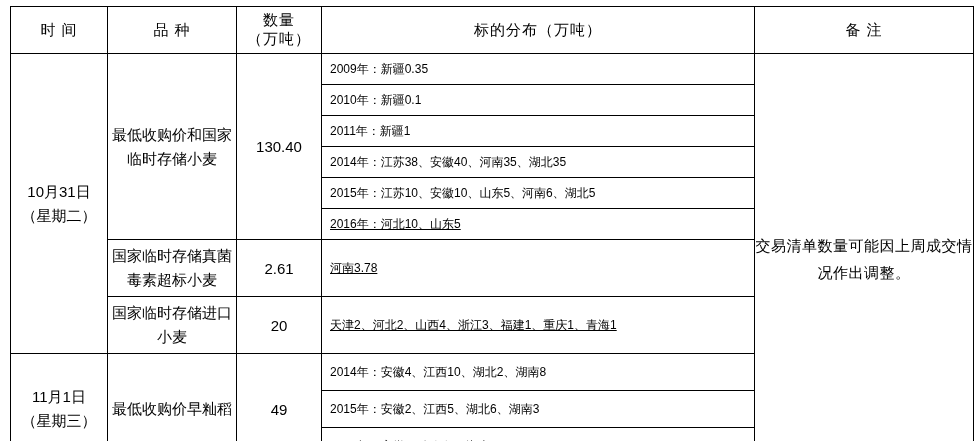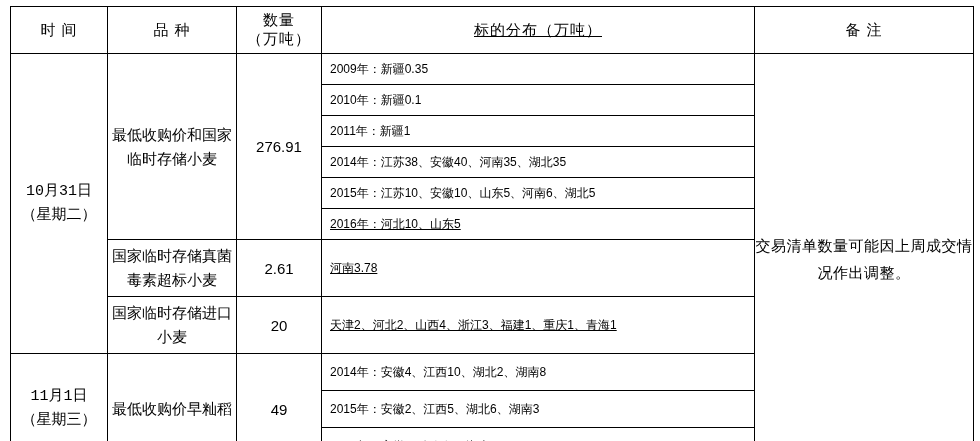--- a/index.html
+++ b/index.html
@@ -36,26 +36,25 @@
   }
   thead th {
     height: 46px;
     font-weight: bold;
     font-size: 16px;
     letter-spacing: 1px;
   }
   .col-time   { width: 96px; margin-top: 44px; }
   .col-kind   { width: 128px; }
   .col-qty    { width: 84px; margin-top: 48px; }
-  .col-dist   { width: 432px; text-decoration: underline; }
+  .col-dist   { width: 432px; }
   .col-remark { width: 218px; }
   .time-cell {
     font-size: 14.5px;
     line-height: 1.6;
-    font-family: Liberation Mono, monospace;
   }
   .kind-cell {
     font-size: 14.5px;
     line-height: 1.6;
     padding: 4px 8px;
   }
   .qty-cell {
     font-size: 15px;
   }
   .remark-cell {
@@ -109,21 +108,21 @@
       </tr>
     </thead>
     <tbody>
 
       <tr>
         <td class="time-cell" rowspan="3">
           <div>10月31日</div>
           <div>（星期二）</div>
         </td>
         <td class="kind-cell">最低收购价和国家临时存储小麦</td>
-        <td class="qty-cell">276.91</td>
+        <td class="qty-cell">130.40</td>
         <td class="dist-holder">
           <table class="dist">
             <tbody>
                 <tr>
                   <td>2009年：新疆0.35</td>
                 </tr>
             <tr>
                   <td>2010年：新疆0.1</td>
                 </tr>
             <tr>

